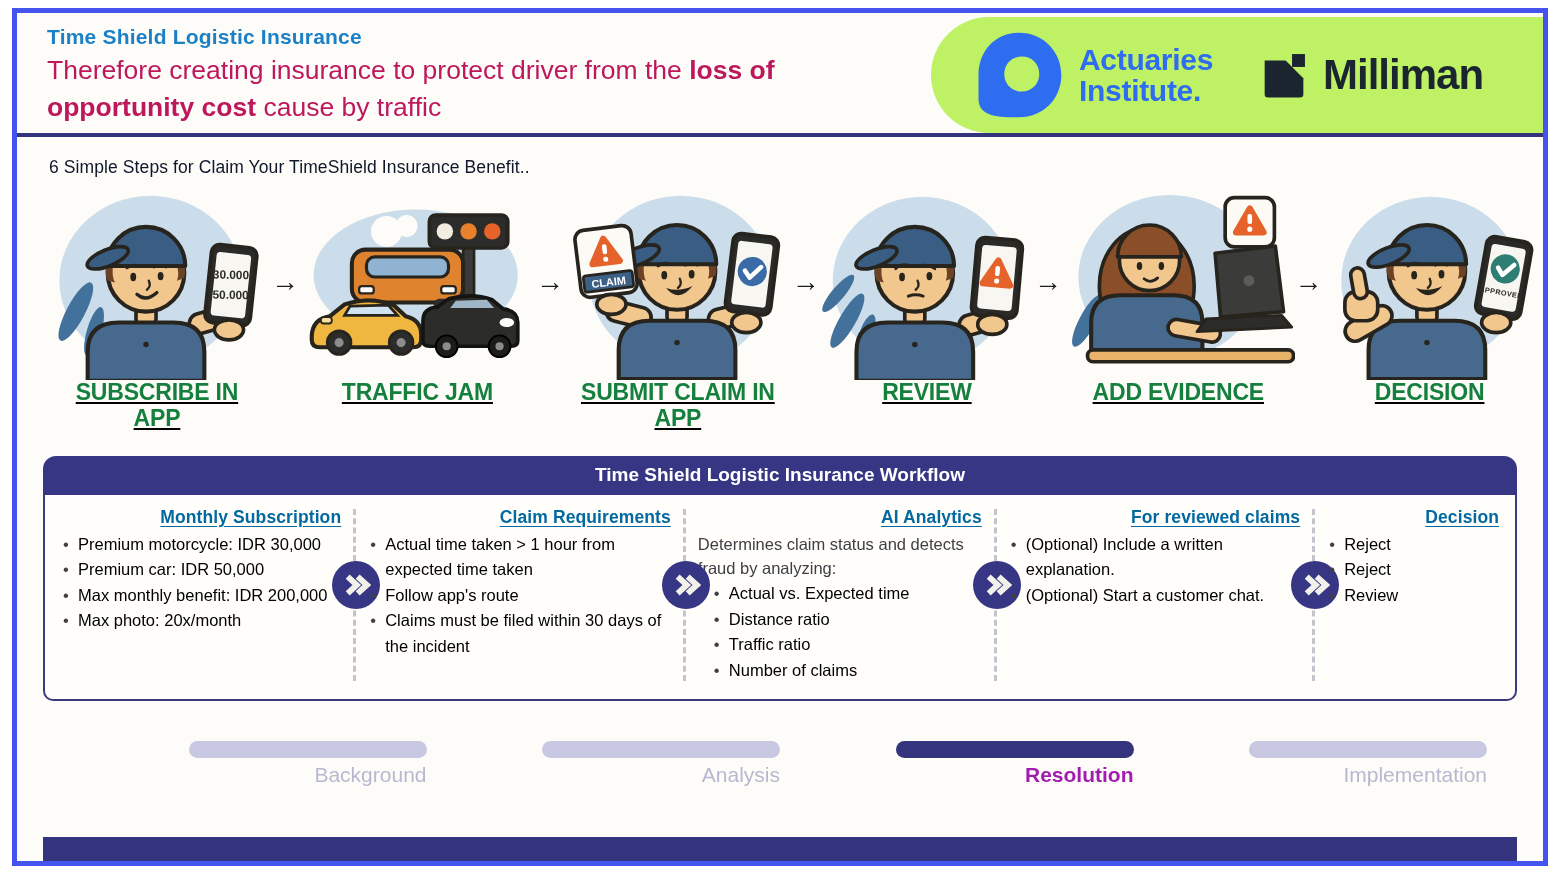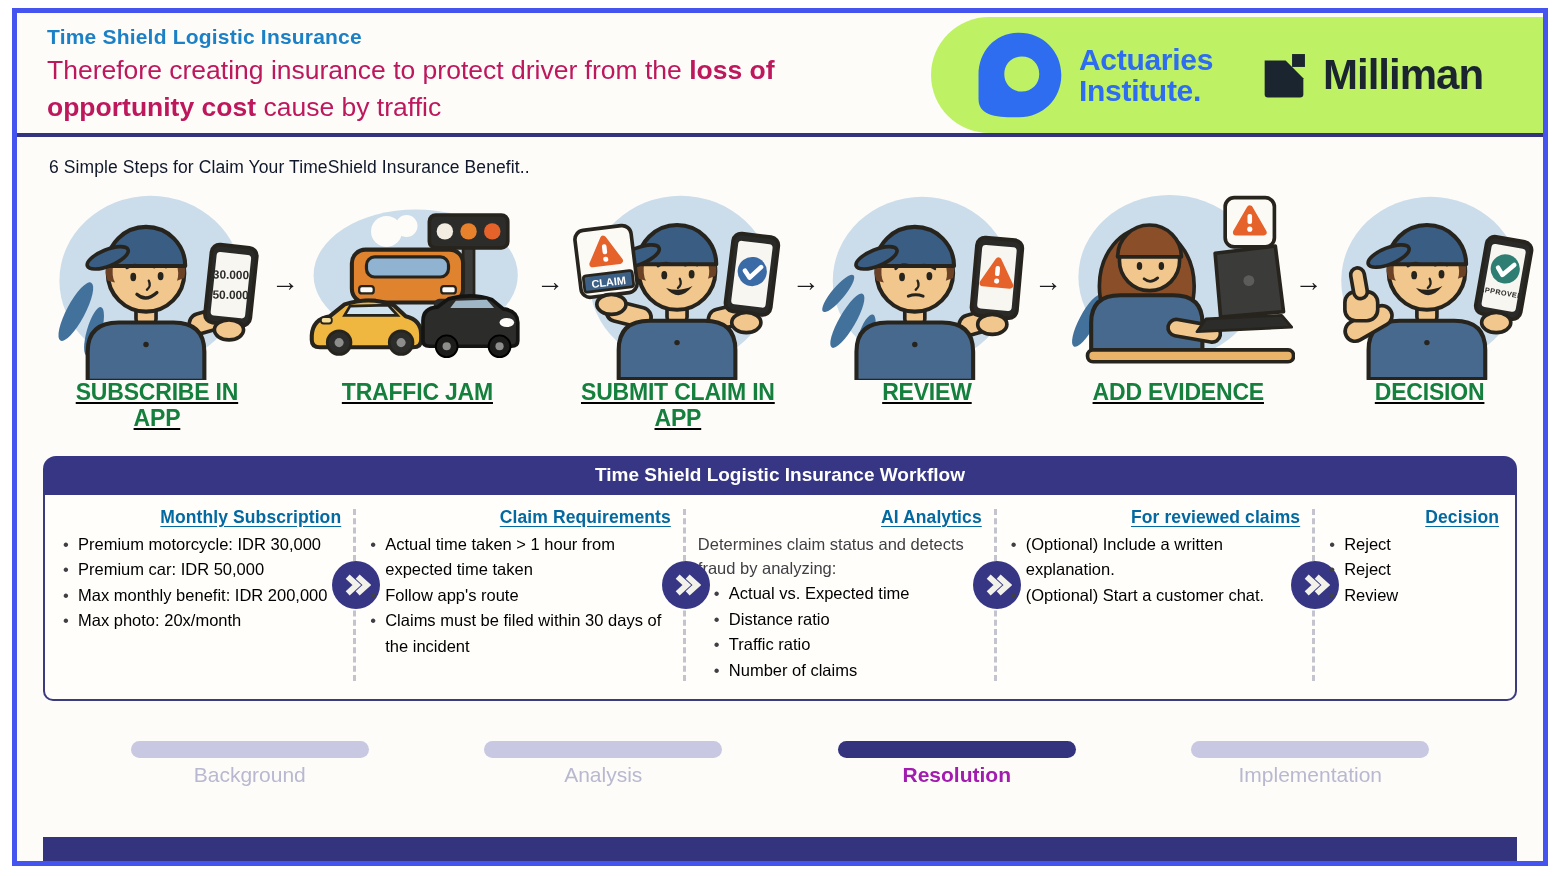--- a/index.html
+++ b/index.html
@@ -56,21 +56,21 @@
   .wf-col li::before { content:"•"; position:absolute; left:2px; top:0; color:#3f3f44; }
   .c3 ul { padding-left:14px; }
   .wf-div { flex:0 0 0px; border-left:3px dashed #c4c4cf; position:relative; margin:2px 0; }
   .chev-badge {
     position:absolute; left:50%; top:44%; transform:translate(-50%,-50%);
     width:48px; height:48px; border-radius:50%; background:#363684;
     display:flex; align-items:center; justify-content:center;
   }
   
   .nav-row { display:flex; margin-top:40px; padding:0 30px; }
-  .nav-item { flex:1; display:flex; flex-direction:column; align-items:center; cursor:pointer; }
+  .nav-item { flex:1; display:flex; flex-direction:column; align-items:flex-end; cursor:pointer; }
   .pill { width:238px; height:17px; border-radius:9px; background:#c8c8e2; }
   .nav-item.active .pill { background:#33337e; }
   .nav-label { margin-top:5px; font-size:21px; color:#b8b8d0; }
   .nav-item.active .nav-label { color:#a21caf;font-weight:bold; }
   .bottombar { flex:0 0 24px; margin-top:auto; background:#33337e; }
   svg text { font-family:"Liberation Sans", sans-serif; }
 </style>
 </head>
 <body>
 

